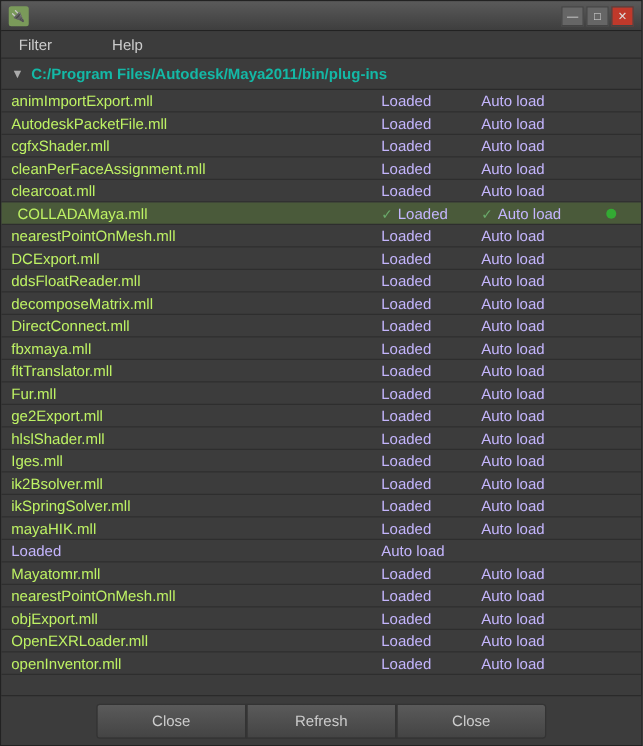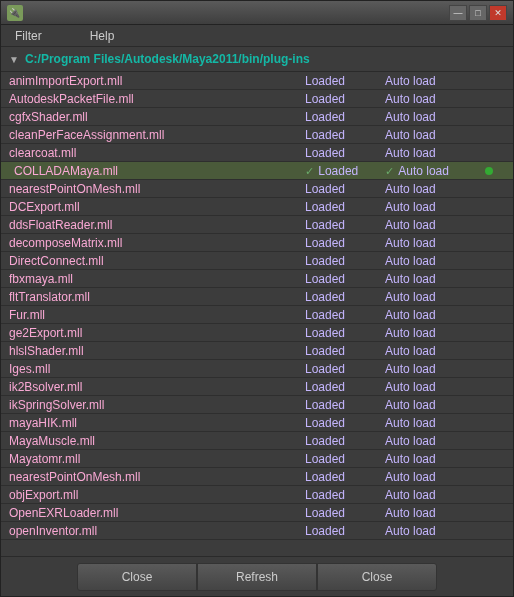--- a/index.html
+++ b/index.html
@@ -124,21 +124,21 @@
     .plugin-row {
       display: grid;
       grid-template-columns: 1fr 80px 100px 20px;
       padding: 2px 8px;
       align-items: center;
       border-bottom: 1px solid #2e2e2e;
       height: 18px;
     }
     .plugin-row.highlighted { background: #4a5a3a; padding-left: 13px; }
     .plugin-name {
-      color: #f9a8d4;
+      color: #bef264;
       font-size: 12px;
       white-space: nowrap;
       overflow: hidden;
     }
     .plugin-loaded {
       display: flex;
       align-items: center;
       gap: 4px;
     }
     .check-icon {
@@ -410,21 +410,20 @@
           <div class="plugin-name">mayaHIK.mll</div>
           <div class="plugin-loaded">
             <span class="status-text">Loaded</span>
           </div>
           <div class="auto-load-cell">
             <span class="status-text">Auto load</span>
           </div>
           <div></div>
         </div>
         <div class="plugin-row">
-          <div class="plugin-name">MayaMuscle.mll</div>
           <div class="plugin-loaded">
             <span class="status-text">Loaded</span>
           </div>
           <div class="auto-load-cell">
             <span class="status-text">Auto load</span>
           </div>
           <div></div>
         </div>
         <div class="plugin-row">
           <div class="plugin-name">Mayatomr.mll</div>

